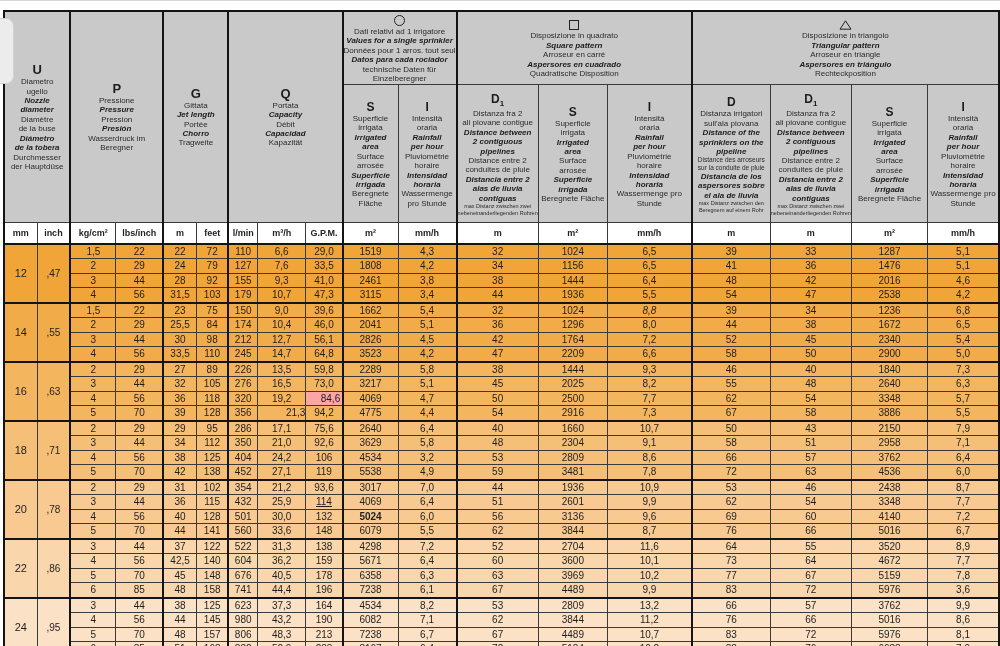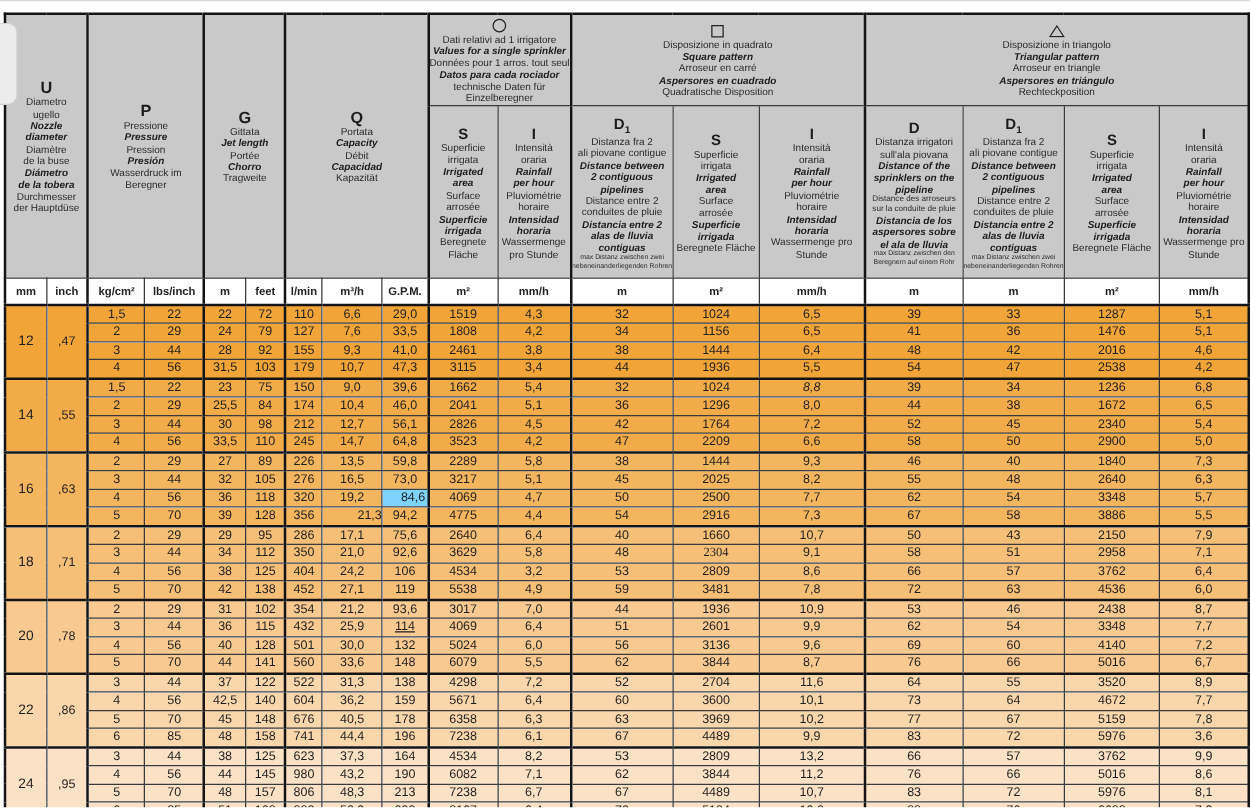--- a/index.html
+++ b/index.html
@@ -529,21 +529,21 @@
           <td style="background: rgb(244, 181, 95);">2640</td>
           <td style="background: rgb(244, 181, 95);">6,3</td>
         </tr>
         <tr>
           <td class="bl2" style="background: rgb(244, 181, 95);">4</td>
           <td style="background: rgb(244, 181, 95);">56</td>
           <td class="bl2" style="background: rgb(244, 181, 95);">36</td>
           <td style="background: rgb(244, 181, 95);">118</td>
           <td class="bl2" style="background: rgb(244, 181, 95);">320</td>
           <td style="background: rgb(244, 181, 95);">19,2</td>
-          <td style="background: #7dd3fc; padding-left: 13px;">84,6</td>
+          <td style="background: #fca5a5; padding-left: 13px;">84,6</td>
           <td class="bl2" style="background: rgb(244, 181, 95);">4069</td>
           <td style="background: rgb(244, 181, 95);">4,7</td>
           <td class="bl2" style="background: rgb(244, 181, 95);">50</td>
           <td style="background: rgb(244, 181, 95);">2500</td>
           <td style="background: rgb(244, 181, 95);">7,7</td>
           <td class="bl2" style="background: rgb(244, 181, 95);">62</td>
           <td style="background: rgb(244, 181, 95);">54</td>
           <td style="background: rgb(244, 181, 95);">3348</td>
           <td style="background: rgb(244, 181, 95);">5,7</td>
         </tr>
@@ -589,21 +589,21 @@
           <td class="bl2" style="background: rgb(246, 191, 120);">3</td>
           <td style="background: rgb(246, 191, 120);">44</td>
           <td class="bl2" style="background: rgb(246, 191, 120);">34</td>
           <td style="background: rgb(246, 191, 120);">112</td>
           <td class="bl2" style="background: rgb(246, 191, 120);">350</td>
           <td style="background: rgb(246, 191, 120);">21,0</td>
           <td style="background: rgb(246, 191, 120);">92,6</td>
           <td class="bl2" style="background: rgb(246, 191, 120);">3629</td>
           <td style="background: rgb(246, 191, 120);">5,8</td>
           <td class="bl2" style="background: rgb(246, 191, 120);">48</td>
-          <td style="background: rgb(246, 191, 120); font-family: Liberation Serif, serif;">2304</td>
+          <td style="background: rgb(246, 191, 120);">2304</td>
           <td style="background: rgb(246, 191, 120);">9,1</td>
           <td class="bl2" style="background: rgb(246, 191, 120);">58</td>
           <td style="background: rgb(246, 191, 120);">51</td>
           <td style="background: rgb(246, 191, 120);">2958</td>
           <td style="background: rgb(246, 191, 120);">7,1</td>
         </tr>
         <tr>
           <td class="bl2" style="background: rgb(246, 191, 120);">4</td>
           <td style="background: rgb(246, 191, 120);">56</td>
           <td class="bl2" style="background: rgb(246, 191, 120);">38</td>
@@ -678,21 +678,21 @@
           <td style="background: rgb(248, 202, 146);">7,7</td>
         </tr>
         <tr>
           <td class="bl2" style="background: rgb(248, 202, 146);">4</td>
           <td style="background: rgb(248, 202, 146);">56</td>
           <td class="bl2" style="background: rgb(248, 202, 146);">40</td>
           <td style="background: rgb(248, 202, 146);">128</td>
           <td class="bl2" style="background: rgb(248, 202, 146);">501</td>
           <td style="background: rgb(248, 202, 146);">30,0</td>
           <td style="background: rgb(248, 202, 146);">132</td>
-          <td class="bl2" style="background: rgb(248, 202, 146);">5024</td>
+          <td class="bl2" style="background: rgb(248, 202, 146); font-weight: bold;">5024</td>
           <td style="background: rgb(248, 202, 146);">6,0</td>
           <td class="bl2" style="background: rgb(248, 202, 146);">56</td>
           <td style="background: rgb(248, 202, 146);">3136</td>
           <td style="background: rgb(248, 202, 146);">9,6</td>
           <td class="bl2" style="background: rgb(248, 202, 146);">69</td>
           <td style="background: rgb(248, 202, 146);">60</td>
           <td style="background: rgb(248, 202, 146);">4140</td>
           <td style="background: rgb(248, 202, 146);">7,2</td>
         </tr>
         <tr>

